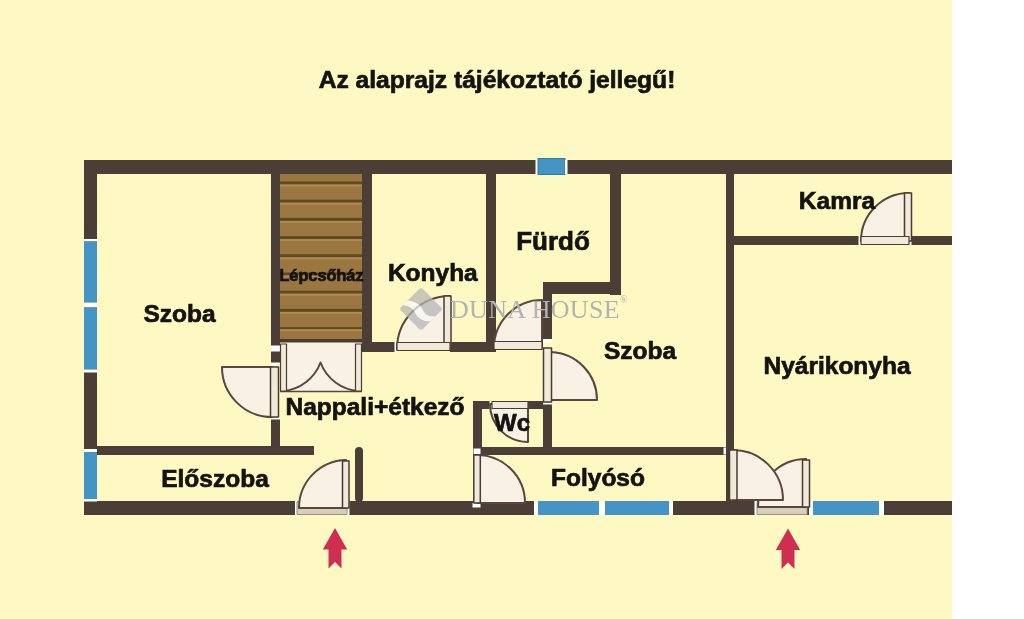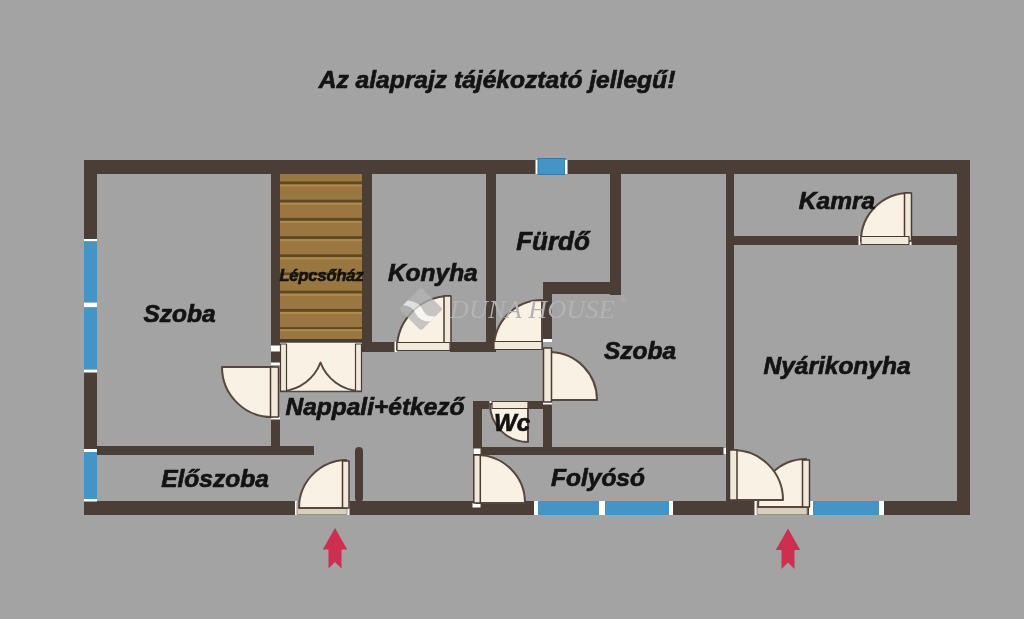--- a/index.html
+++ b/index.html
@@ -1,16 +1,16 @@
 <!DOCTYPE html>
 <html><head>
 <meta charset="utf-8">
 <style>
   html,body{margin:0;padding:0;background:#fff;}
-  #stage{position:relative;width:1024px;height:619px;background:#a3a3a3;overflow:hidden;font-style:italic;}
+  #stage{position:relative;width:952px;height:619px;background:#fef9c3;overflow:hidden;}
   svg{position:absolute;left:0;top:0;}
   .lbl{font-family:"Liberation Sans",sans-serif;font-weight:bold;fill:#131313;stroke:#131313;stroke-width:0.7;}
   .wm{font-family:"Liberation Serif",serif;fill:#b3b3b3;}
 </style>
 </head>
 <body>
 <div id="stage">
 <svg width="1024" height="619" viewBox="0 0 1024 619">
 
   <text x="497" y="87.5" text-anchor="middle" class="lbl" font-size="24.6">Az alaprajz tájékoztató jellegű!</text>

